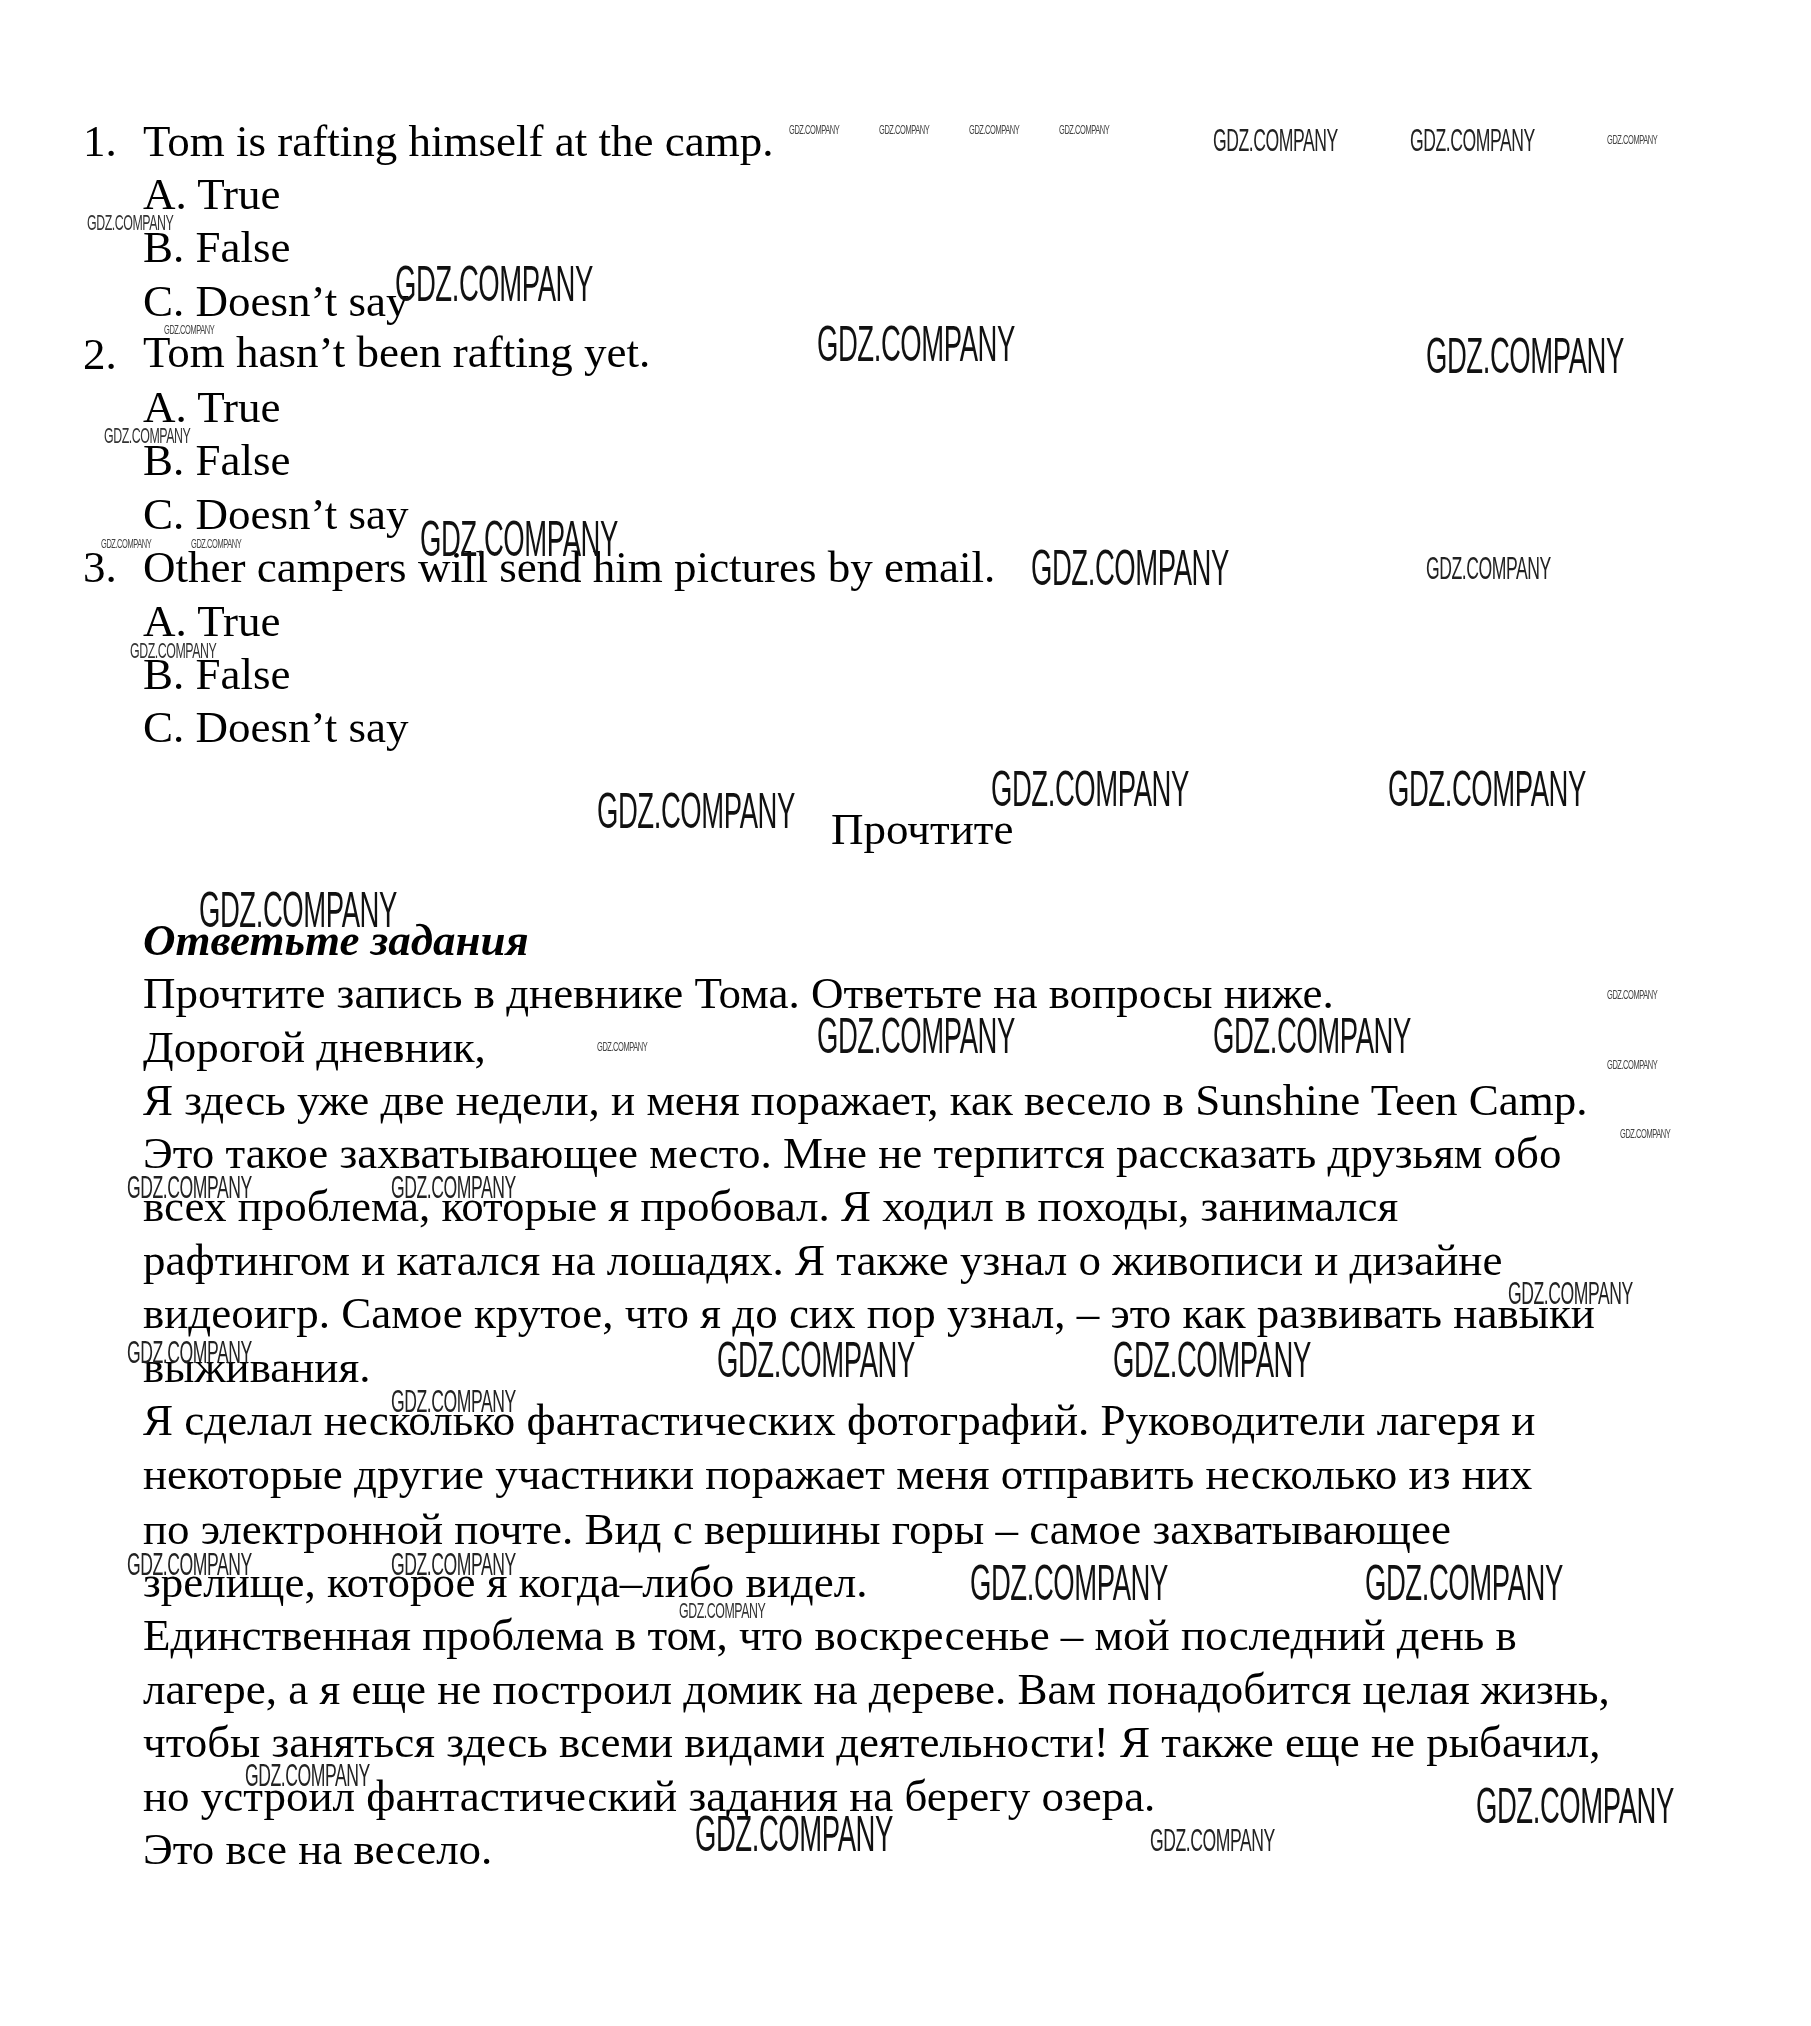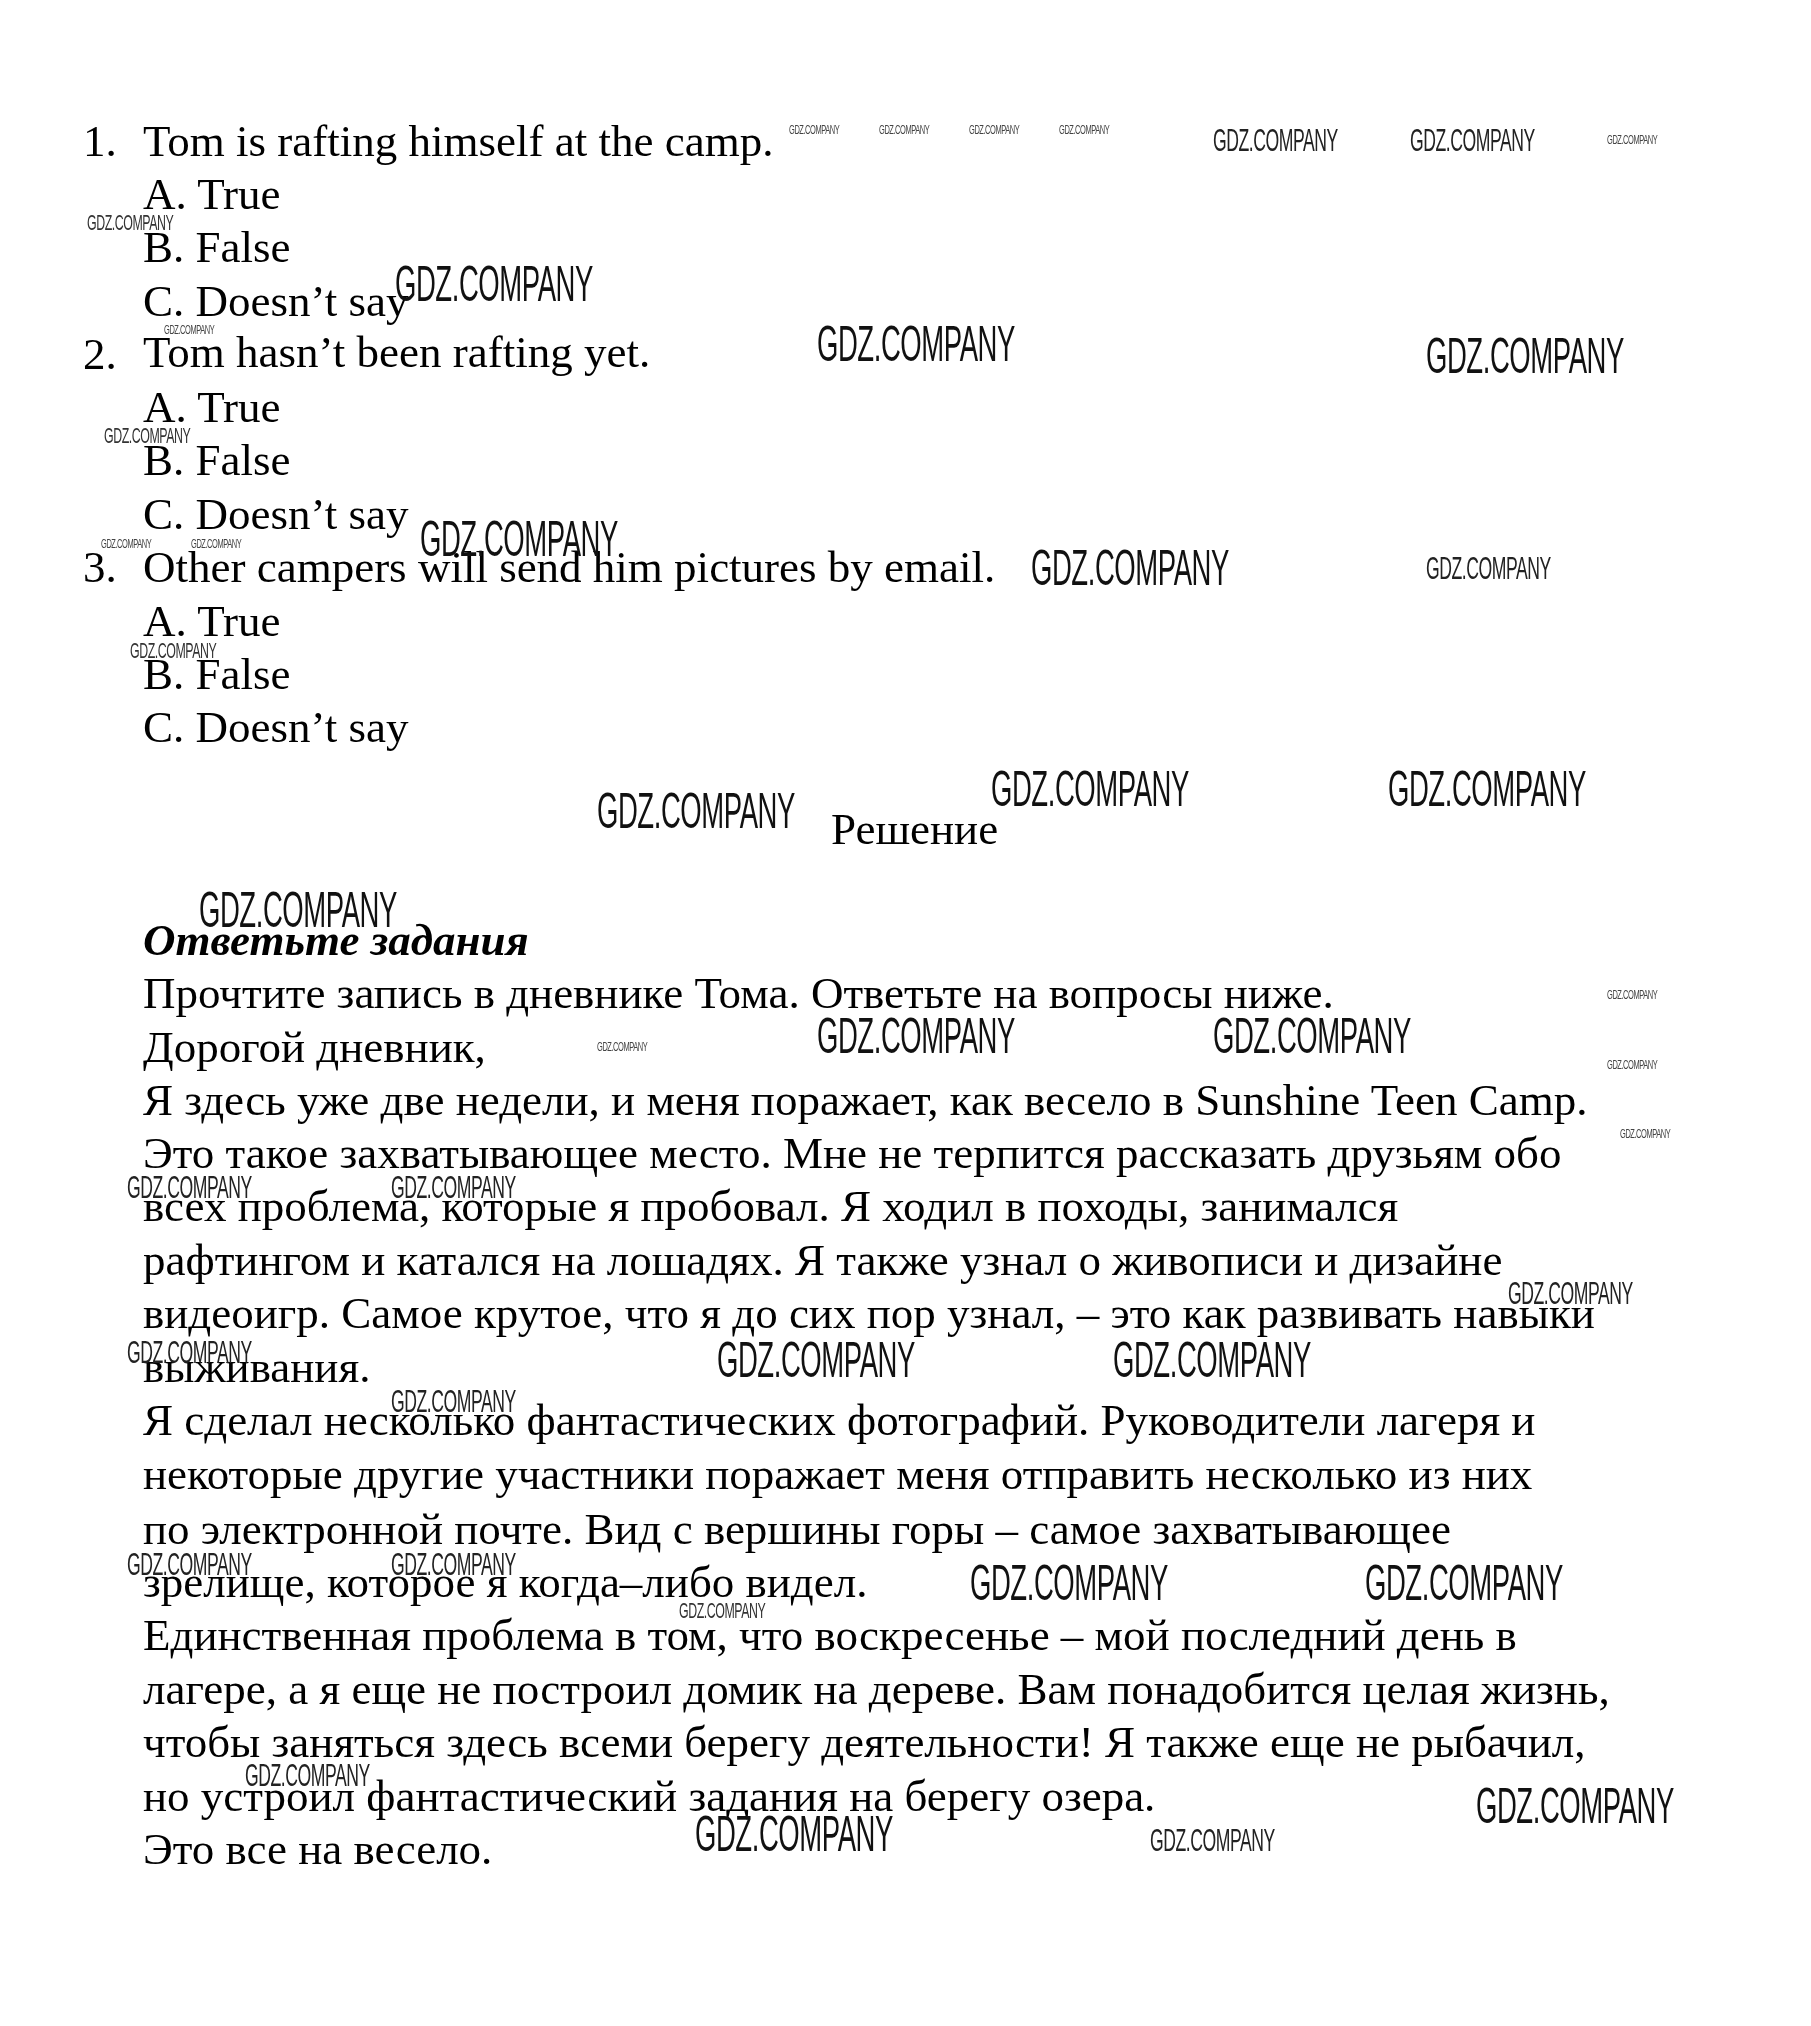--- a/index.html
+++ b/index.html
@@ -40,38 +40,38 @@
 </div>
 
 <div>
   <div class="ln num" style="top:567px">3.</div>
   <div class="ln qt" style="top:567px">Other campers will send him pictures by email.</div>
   <div class="ln opt" style="top:621px">A. True</div>
   <div class="ln opt" style="top:674px">B. False</div>
   <div class="ln opt" style="top:727px">C. Doesn’t say</div>
 </div>
 
-<div class="ln center" style="top:829px">Решение</div>
+<div class="ln center" style="top:829px">Прочтите</div>
 <div class="ln body ital" style="top:940px">Ответьте задания</div>
 <div>
   <div class="ln body" style="top:993px">Прочтите запись в дневнике Тома. Ответьте на вопросы ниже.</div>
   <div class="ln body" style="top:1047px">Дорогой дневник,</div>
   <div class="ln body" style="top:1100px">Я здесь уже две недели, и меня поражает, как весело в Sunshine Teen Camp.</div>
   <div class="ln body" style="top:1153px">Это такое захватывающее место. Мне не терпится рассказать друзьям обо</div>
   <div class="ln body" style="top:1206px">всех проблема, которые я пробовал. Я ходил в походы, занимался</div>
   <div class="ln body" style="top:1260px">рафтингом и катался на лошадях. Я также узнал о живописи и дизайне</div>
   <div class="ln body" style="top:1313px">видеоигр. Самое крутое, что я до сих пор узнал, – это как развивать навыки</div>
   <div class="ln body" style="top:1367px">выживания.</div>
   <div class="ln body" style="top:1420px">Я сделал несколько фантастических фотографий. Руководители лагеря и</div>
   <div class="ln body" style="top:1474px">некоторые другие участники поражает меня отправить несколько из них</div>
   <div class="ln body" style="top:1529px">по электронной почте. Вид с вершины горы – самое захватывающее</div>
   <div class="ln body" style="top:1582px">зрелище, которое я когда–либо видел.</div>
   <div class="ln body" style="top:1635px">Единственная проблема в том, что воскресенье – мой последний день в</div>
   <div class="ln body" style="top:1689px">лагере, а я еще не построил домик на дереве. Вам понадобится целая жизнь,</div>
-  <div class="ln body" style="top:1742px">чтобы заняться здесь всеми берегу деятельности! Я также еще не рыбачил,</div>
+  <div class="ln body" style="top:1742px">чтобы заняться здесь всеми видами деятельности! Я также еще не рыбачил,</div>
   <div class="ln body" style="top:1796px">но устроил фантастический задания на берегу озера.</div>
   <div class="ln body" style="top:1849px">Это все на весело.</div>
 </div>
 
 <div>
   <div class="wm L" style="left:395px;top:255px">GDZ.COMPANY</div>
   <div class="wm L" style="left:817px;top:315px">GDZ.COMPANY</div>
   <div class="wm L" style="left:1426px;top:327px">GDZ.COMPANY</div>
   <div class="wm L" style="left:420px;top:510px">GDZ.COMPANY</div>
   <div class="wm L" style="left:1031px;top:539px">GDZ.COMPANY</div>

